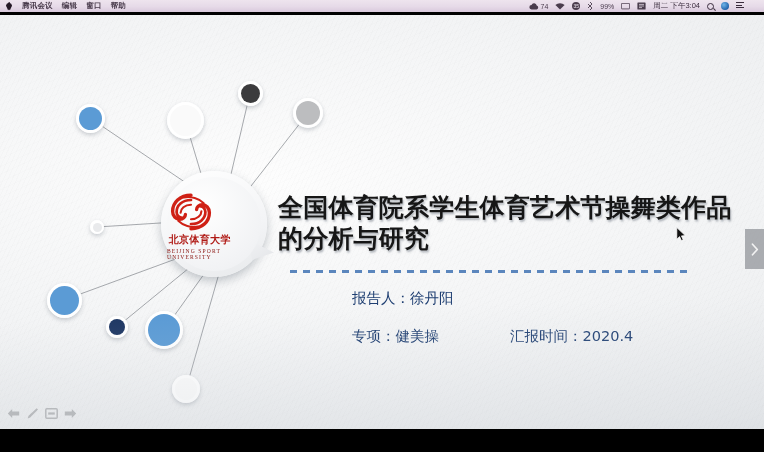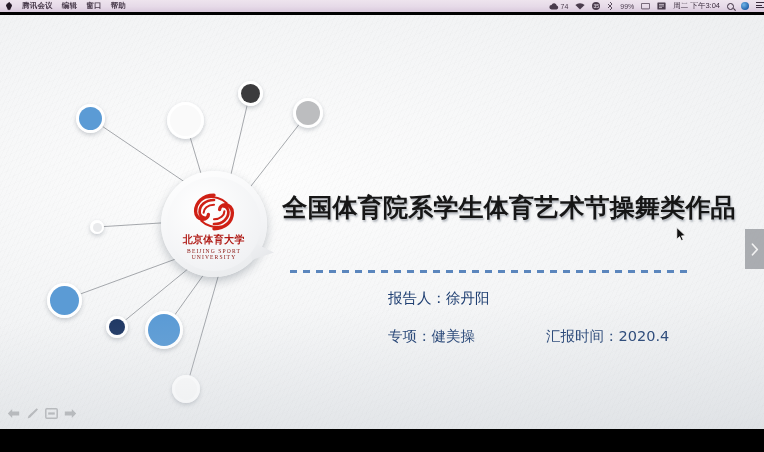--- a/index.html
+++ b/index.html
@@ -19,21 +19,21 @@
   #menubar {
     position: absolute; left: 0; top: 0;
     width: 764px; height: 12px;
     background: linear-gradient(180deg,#eee4ee 0%, #e6dae8 55%, #d9c9dc 100%);
     display: flex; align-items: center;
     font-size: 7.5px; color: #3a2c3d;
     white-space: nowrap;
     overflow: hidden;
   }
   #menubar .mb-left { display: flex; align-items: center; gap: 9px; padding-left: 5px; }
-  #menubar .mb-right { display: flex; align-items: center; gap: 7px; margin-left: auto; padding-right: 0; }
+  #menubar .mb-right { display: flex; align-items: center; gap: 7px; margin-left: auto; padding-right: 20px; }
   .apple-logo {
     width: 8px; height: 9px;
     background: #241826;
     -webkit-clip-path: polygon(50% 0,62% 10%,58% 18%,78% 24%,88% 48%,74% 72%,62% 96%,50% 88%,38% 96%,26% 72%,12% 48%,22% 24%,42% 18%);
     clip-path: polygon(50% 0,62% 10%,58% 18%,78% 24%,88% 48%,74% 72%,62% 96%,50% 88%,38% 96%,26% 72%,12% 48%,22% 24%,42% 18%);
   }
   .mb-item { font-size: 7.5px; letter-spacing: .2px; opacity: .92; font-weight: bold; }
   .mb-item.bold { font-weight: bold; }
   .mb-icon { display: inline-flex; align-items: center; gap: 1.5px; font-size: 7px; opacity: .9; }
   .badge-circle {
@@ -112,21 +112,21 @@
     position: absolute; right: -7px; bottom: 17px;
     width: 26px; height: 20px;
     background: linear-gradient(150deg,#f1f2f4,#e4e6e9);
     -webkit-clip-path: polygon(0 0, 100% 62%, 16% 100%);
     clip-path: polygon(0 0, 100% 62%, 16% 100%);
   }
   #logo-bubble .inner {
     position: relative; z-index: 2;
     width: 94px; height: 94px; border-radius: 50%;
     background: radial-gradient(circle at 38% 32%, #ffffff, #f2f3f5 70%, #eceef0 100%);
-    display: flex; flex-direction: column; align-items: center; justify-content: center;
+    display: flex; flex-direction: column; align-items: flex-start; justify-content: center;
     padding-top: 4px;
   }
   .logo-swirl { width: 48px; height: 40px; }
   .logo-cn {
     font-family: "DejaVu Sans", "Liberation Sans", sans-serif;
     font-size: 10.5px; font-weight: bold; color: #b01b16;
     letter-spacing: .4px; margin-top: 1px; white-space: nowrap;
     transform: scaleX(0.95);
   }
   .logo-en1, .logo-en2 {
@@ -134,21 +134,21 @@
     font-size: 5.6px; color: #8b1510; letter-spacing: 1.1px; white-space: nowrap;
   }
   .logo-en1 { margin-top: 1px; }
   .logo-en2 { margin-top: 0.5px; }
 
   
   #title-block { position: absolute; left: 278px; top: 178px; width: 462px; }
   .slide-title {
     font-family: "DejaVu Sans", "Liberation Sans", sans-serif;
     font-size: 25px; font-weight: bold; color: #161616;
-    line-height: 1.22; text-align: center;
+    line-height: 1.22; text-align: left;
     text-shadow: 1px 1.5px 2px rgba(120,128,138,0.55);
     letter-spacing: .2px;
   }
   .slide-title .ln2 { display: block; }
 
   #dash-divider {
     position: absolute; left: 290px; top: 255px;
     width: 400px; height: 3px;
     background-image: linear-gradient(90deg, #5b86bd 0 7px, rgba(0,0,0,0) 7px 13px);
     background-size: 13px 3px;
@@ -157,21 +157,21 @@
 
   
   #meta {
     position: absolute; left: 352px; top: 276px;
     width: 330px;
     color: #1f3f72;
     font-family: "DejaVu Sans", "Liberation Sans", sans-serif;
     font-size: 14.5px;
     line-height: 1;
   }
-  #meta .row { display: flex; margin-bottom: 23px; margin-left: 36px; }
+  #meta .row { display: flex; margin-bottom: 23px; }
   #meta .row > div:first-child { width: 158px; }
   #meta .row:last-child { margin-bottom: 0; }
 
   
   #next-btn {
     position: absolute; right: 0; top: 214px;
     width: 19px; height: 40px;
     background: rgba(150,153,157,0.78);
     display: flex; align-items: center; justify-content: center;
     cursor: pointer;
@@ -322,20 +322,21 @@
         </svg>
         <div class="logo-cn">北京体育大学</div>
         <div class="logo-en1">BEIJING SPORT</div>
         <div class="logo-en2">UNIVERSITY</div>
       </div>
     </div>
 
     <div id="title-block">
       <div class="slide-title">
         <span>全国体育院系学生体育艺术节操舞类作品</span>
+        <span class="ln2">的分析与研究</span>
       </div>
     </div>
 
     <div id="dash-divider"></div>
 
     <div id="meta">
       <div class="row">
         <div>报告人：徐丹阳</div>
       </div>
       <div class="row">

